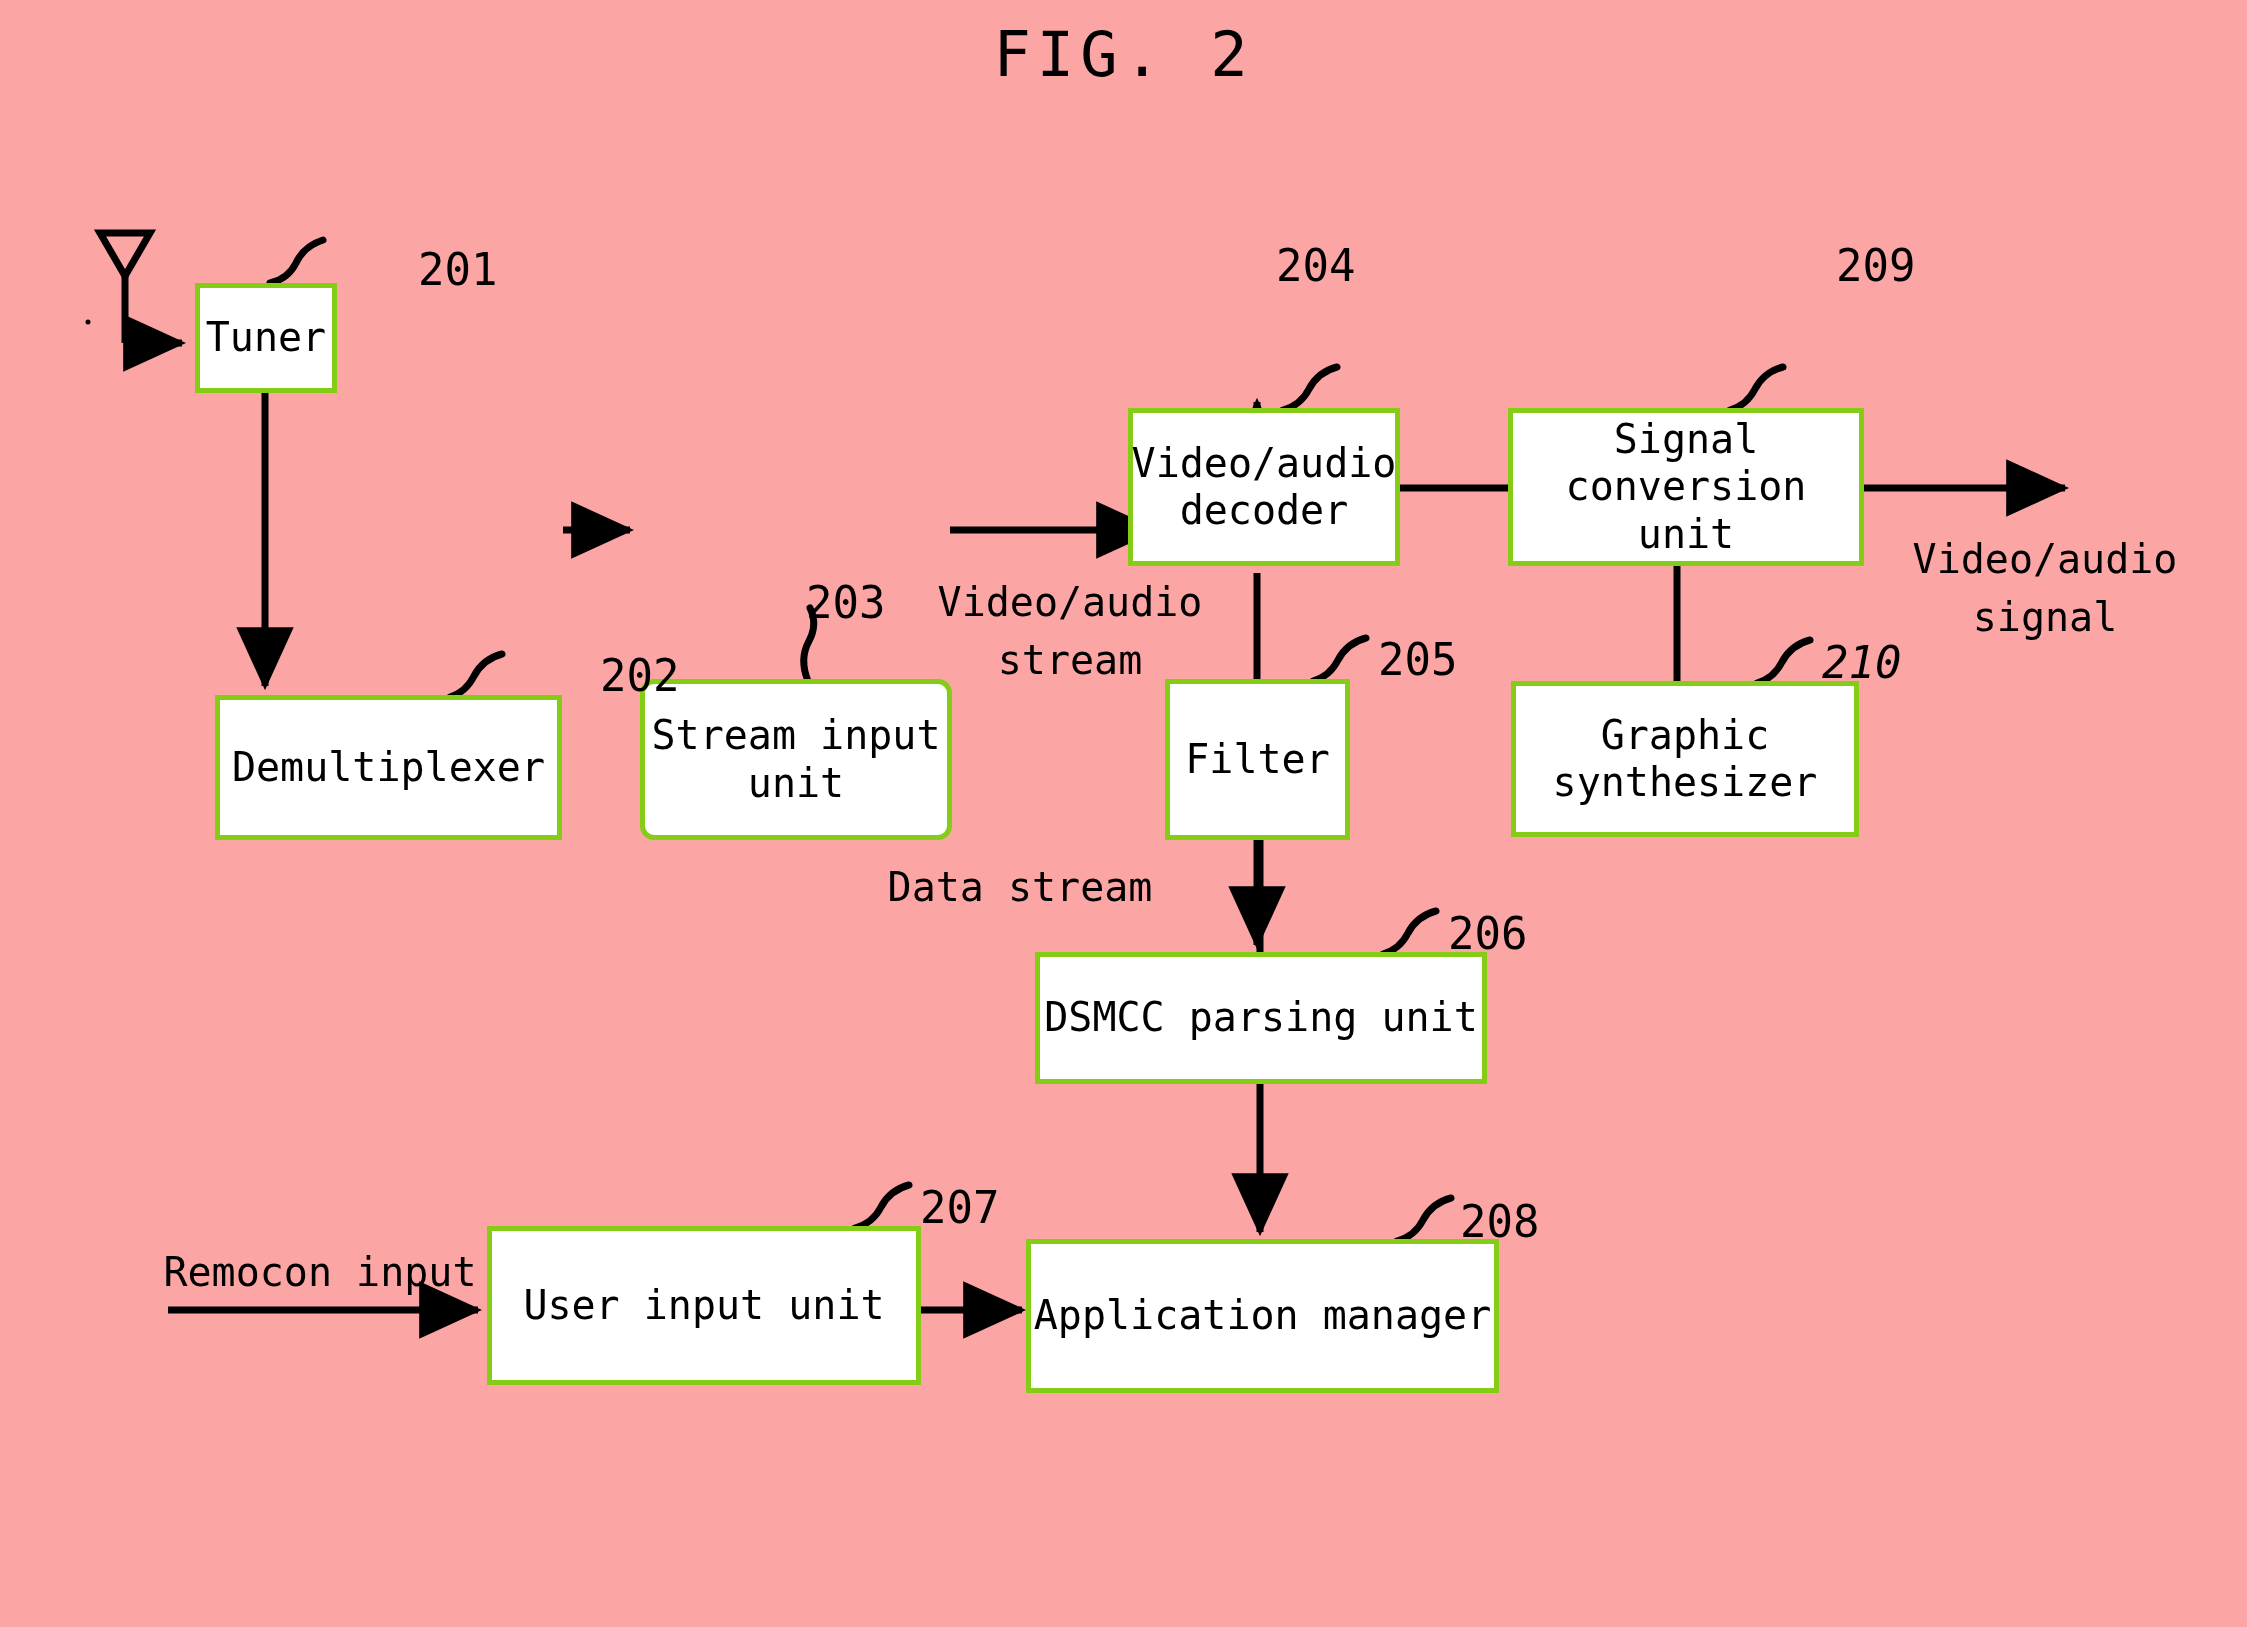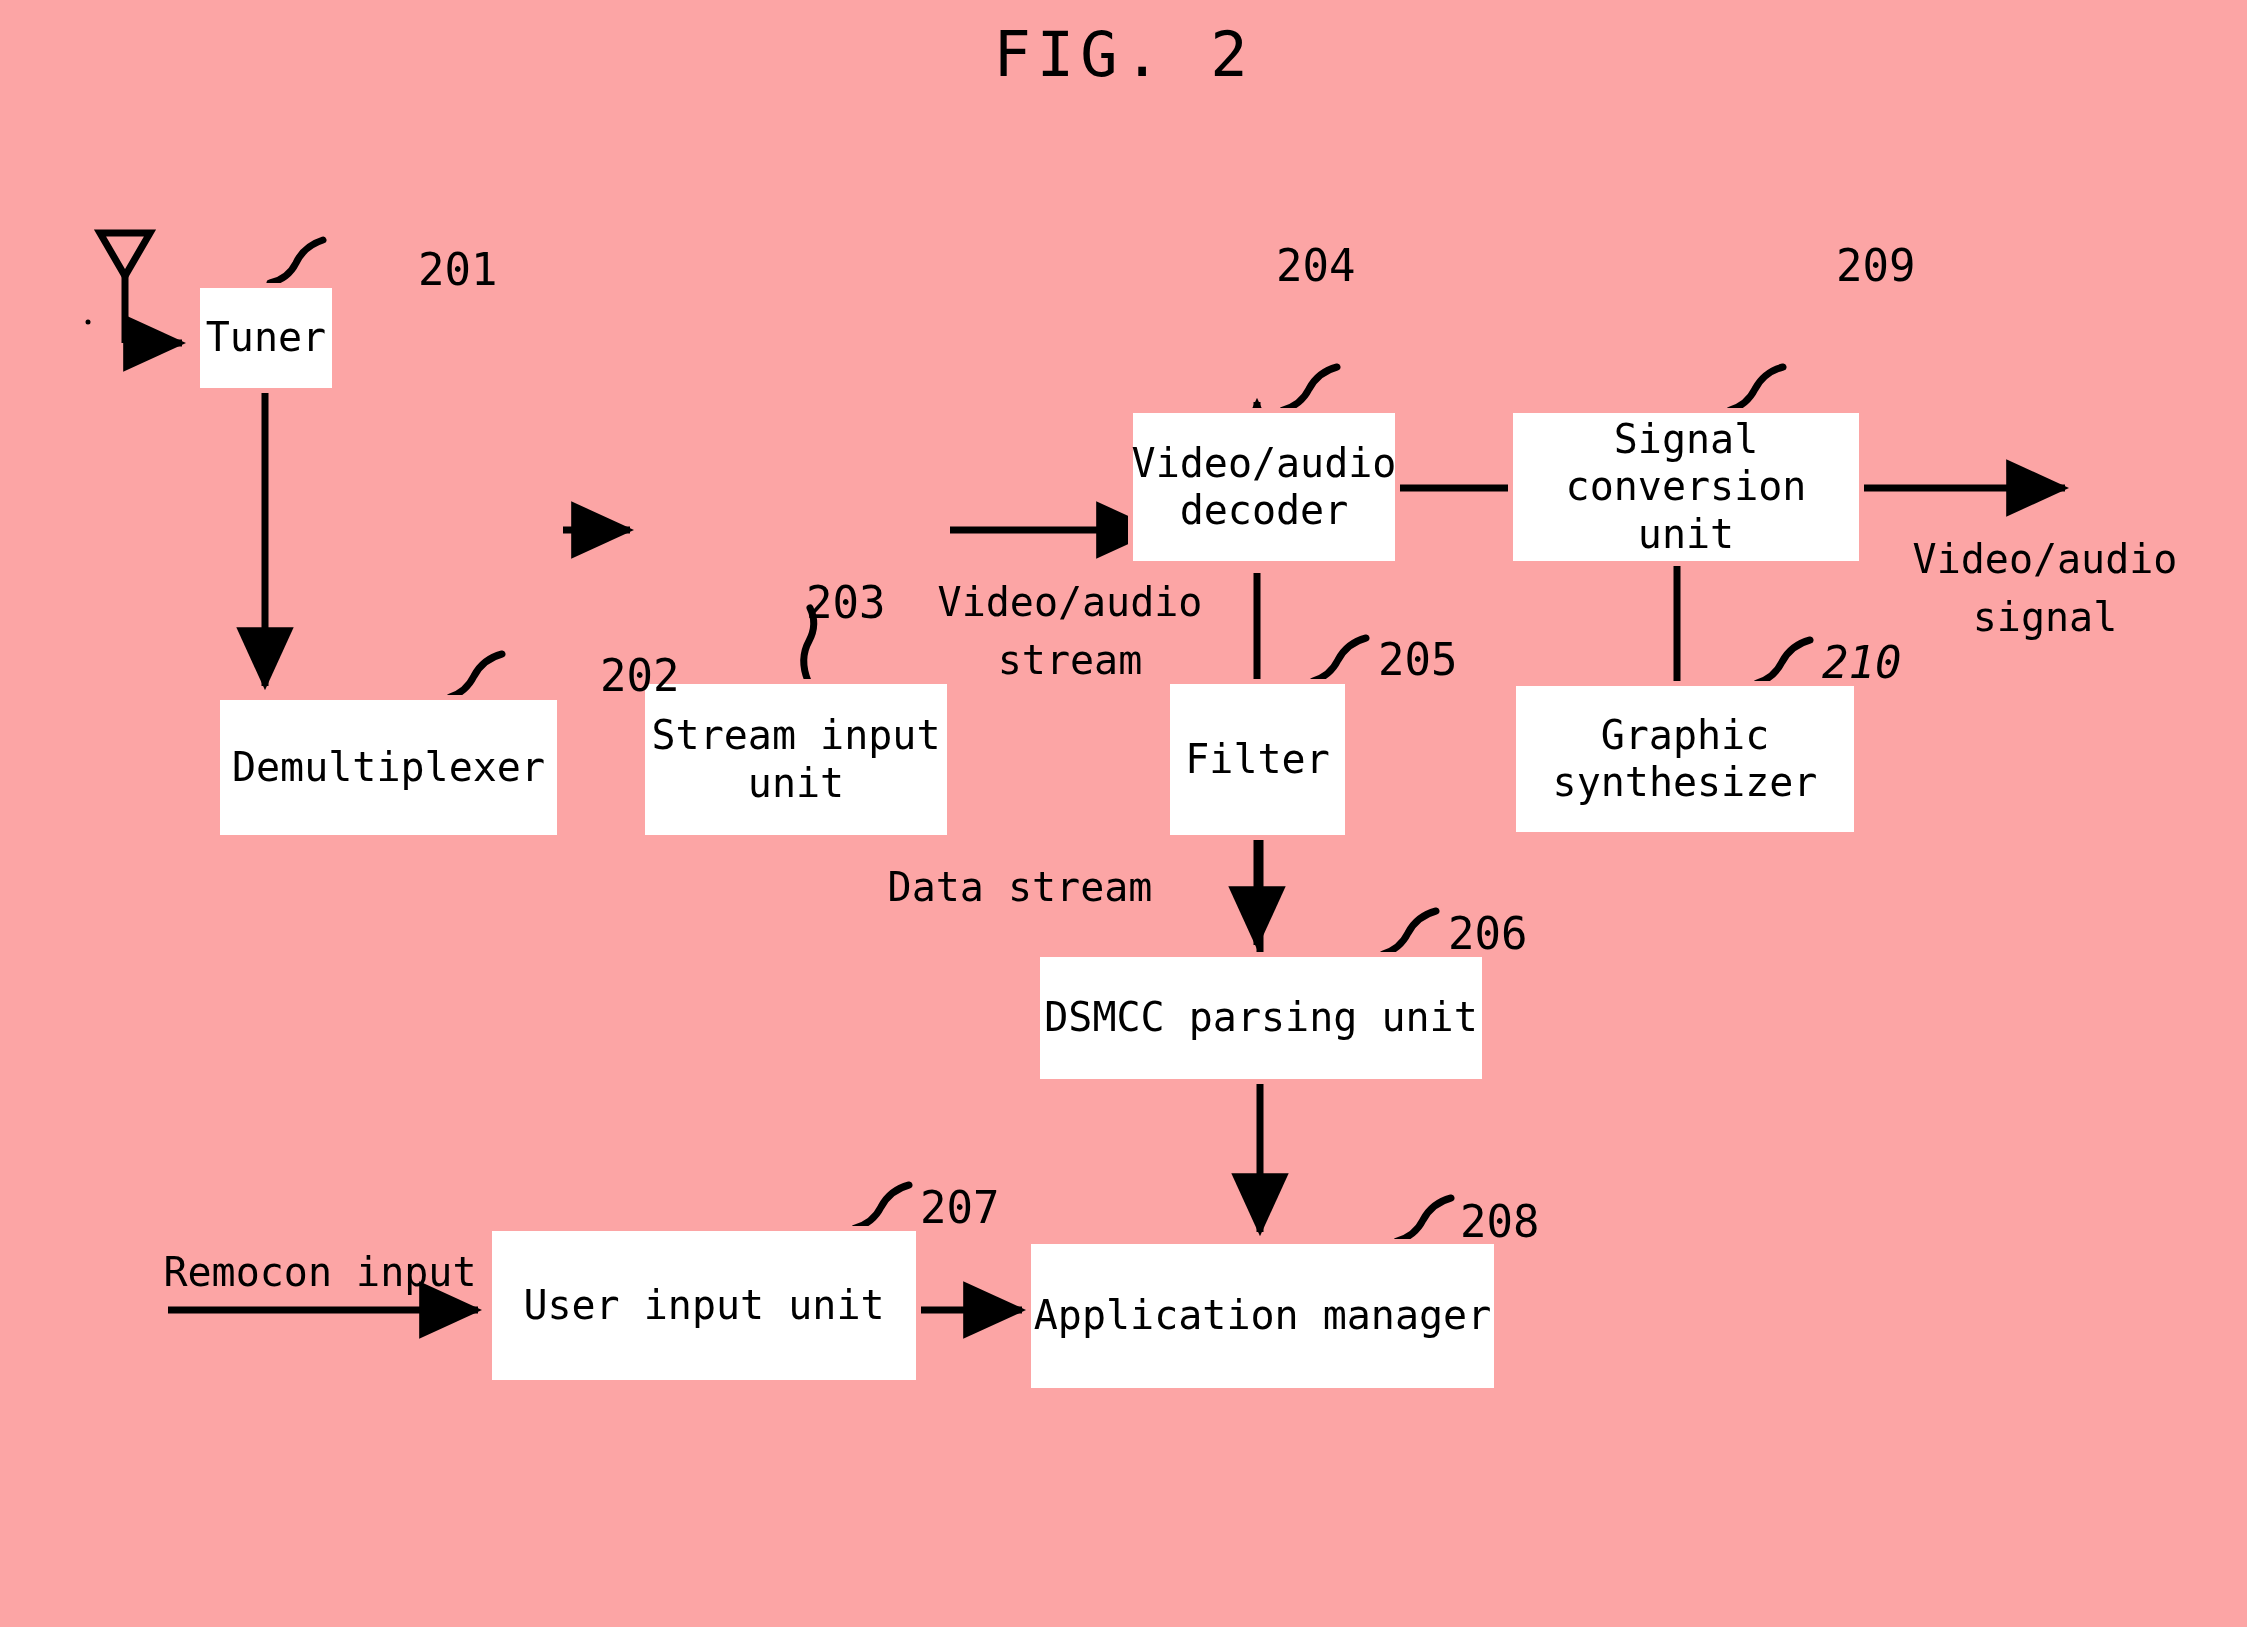--- a/index.html
+++ b/index.html
@@ -32,21 +32,21 @@
   svg#diagram {
     position: absolute;
     left: 0;
     top: 0;
     width: 2247px;
     height: 1627px;
   }
   .box {
     position: absolute;
     box-sizing: border-box;
-    border: 5px solid #fca5a5;
+    border: 5px solid #84cc16;
     background: #fff;
     display: flex;
     align-items: center;
     justify-content: center;
     text-align: center;
     font-family: "DejaVu Sans Mono", monospace;
     font-size: 40px;
     line-height: 1.18;
     color: #000;
     letter-spacing: 0px;
@@ -137,21 +137,21 @@
   <div class="box" style="left:195px; top:283px; width:142px; height:110px;">
     <span>Tuner</span>
   </div>
   <div class="refnum" style="left:418px; top:244px;">201</div>
 
   <div class="box" style="left:215px; top:695px; width:347px; height:145px;">
     <span>Demultiplexer</span>
   </div>
   <div class="refnum" style="left:600px; top:650px;">202</div>
 
-  <div class="box" style="left:640px; top:679px; width:312px; height:161px;">
+  <div class="box" style="left:640px; top:679px; width:312px; height:161px;border-radius:14px;">
     <span>Stream input unit</span>
   </div>
   <div class="refnum" style="left:806px; top:577px;">203</div>
 
   <div class="box" style="left:1128px; top:408px; width:272px; height:158px;">
     <span>Video/audio
 decoder</span>
   </div>
   <div class="refnum" style="left:1268px; top:240px;margin-left:8px;">204</div>
 

